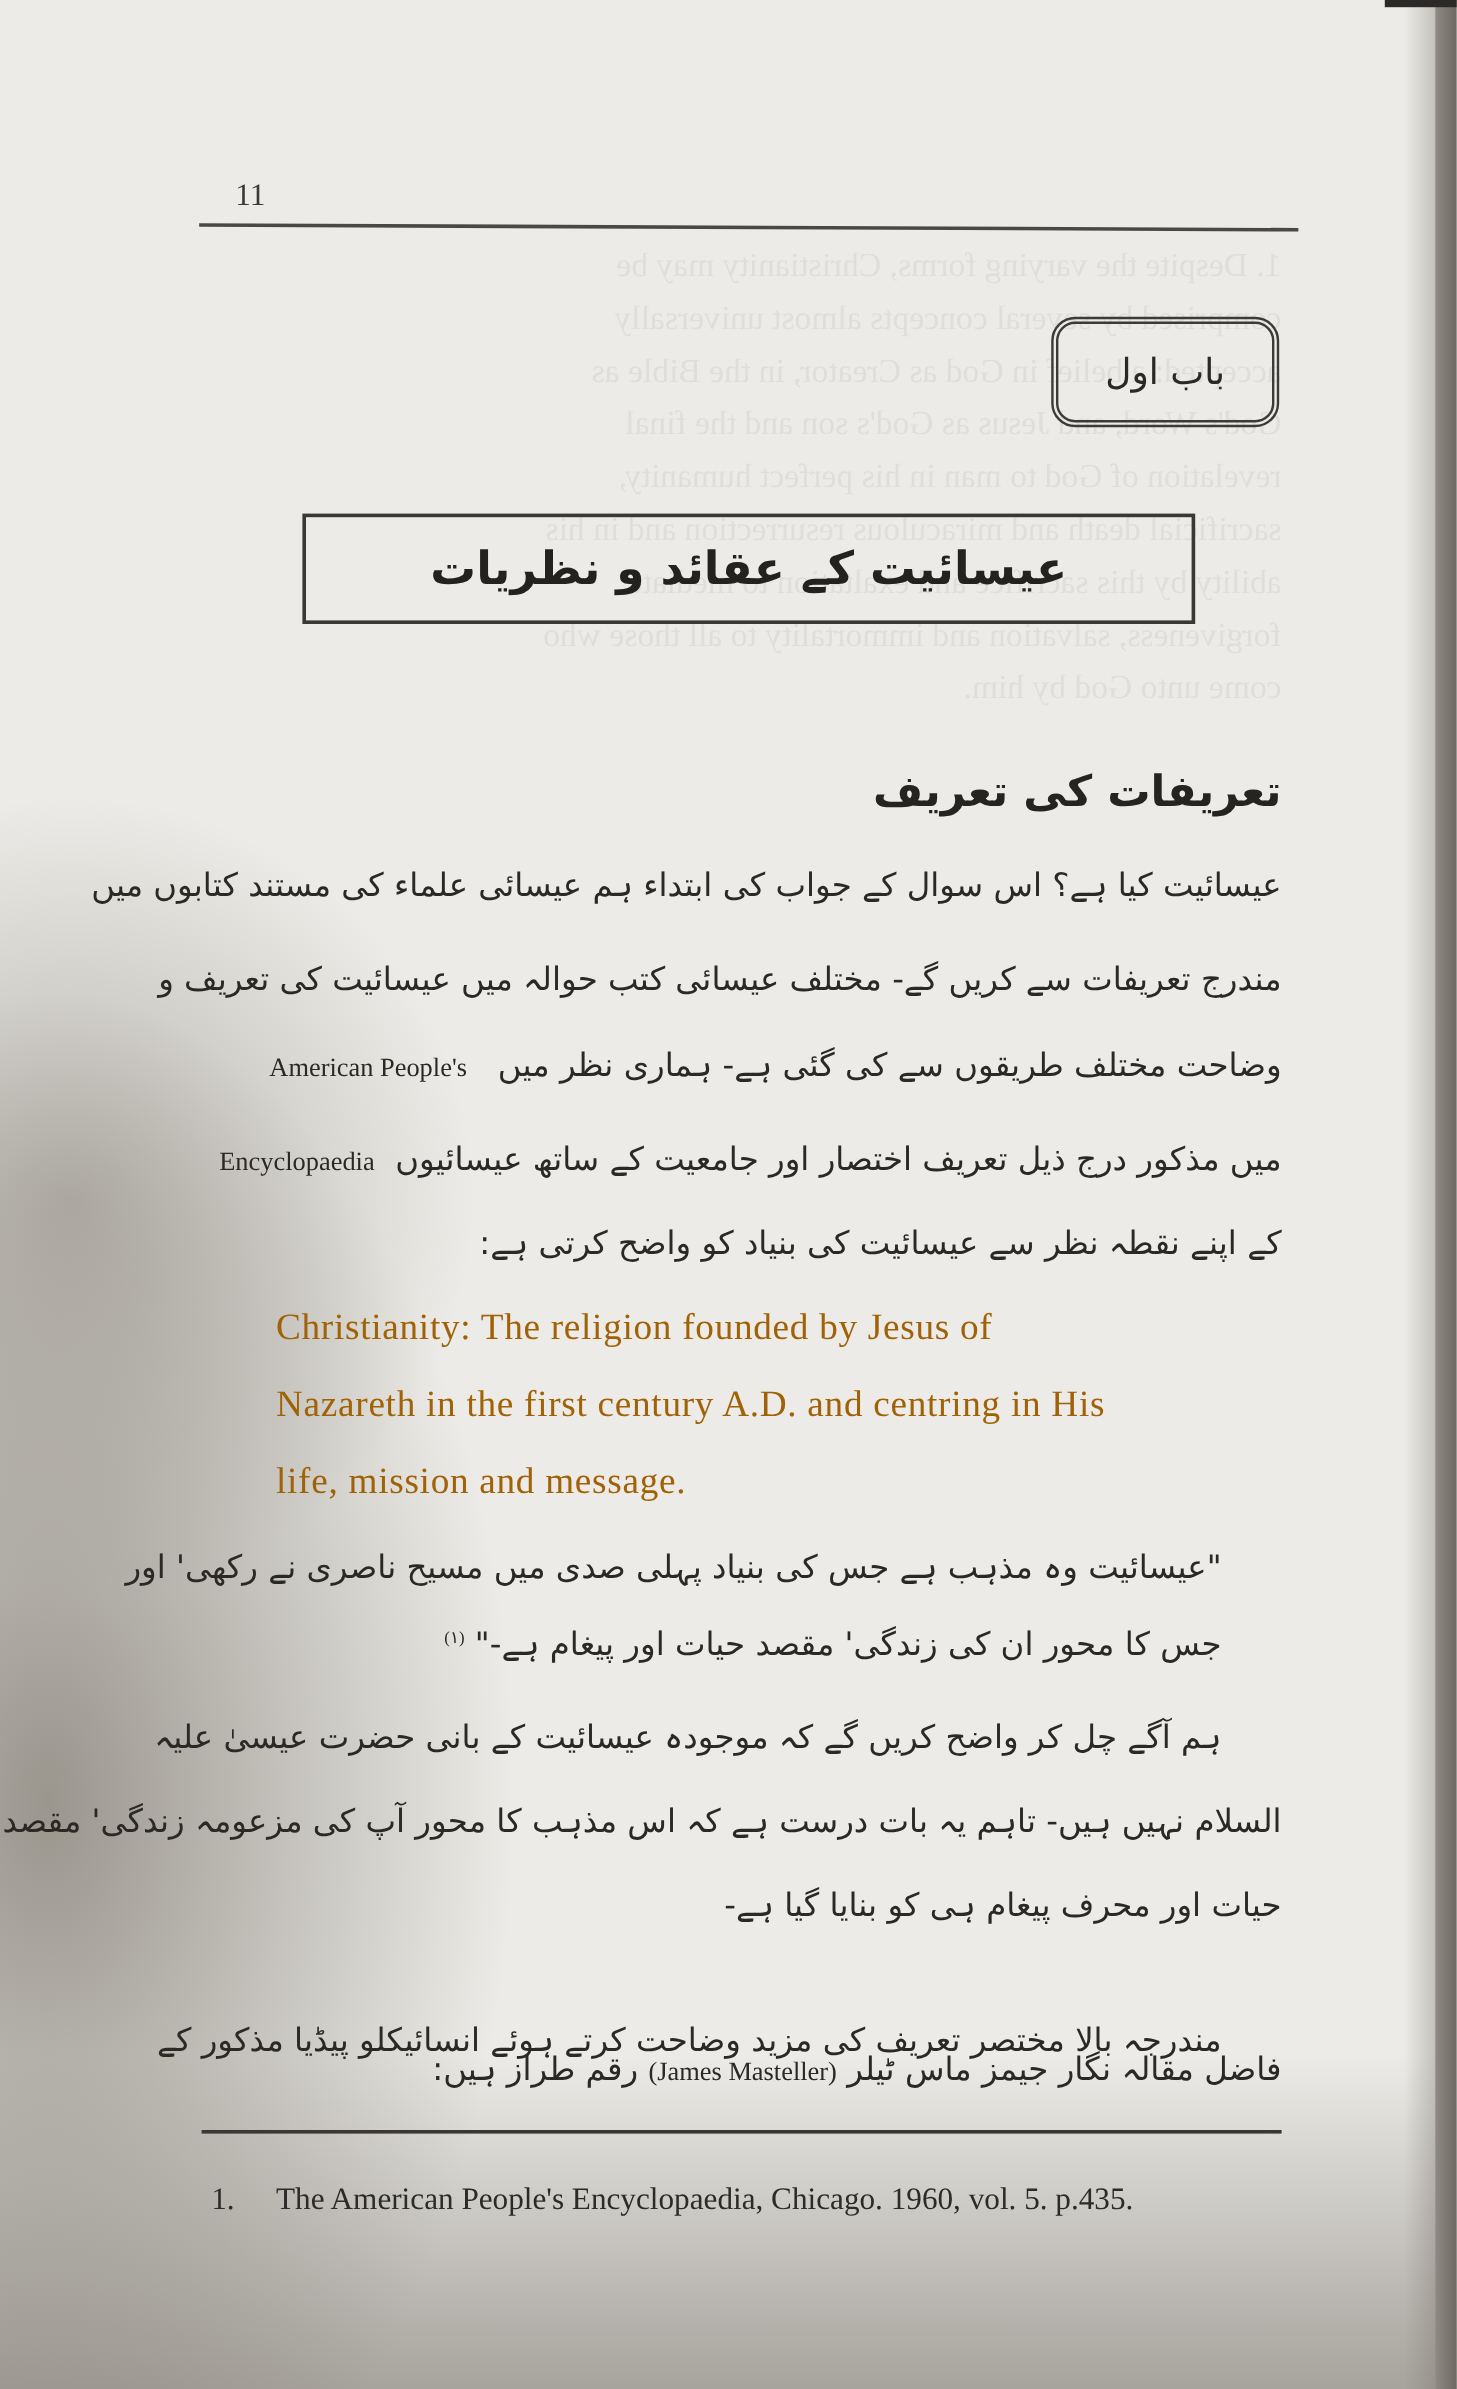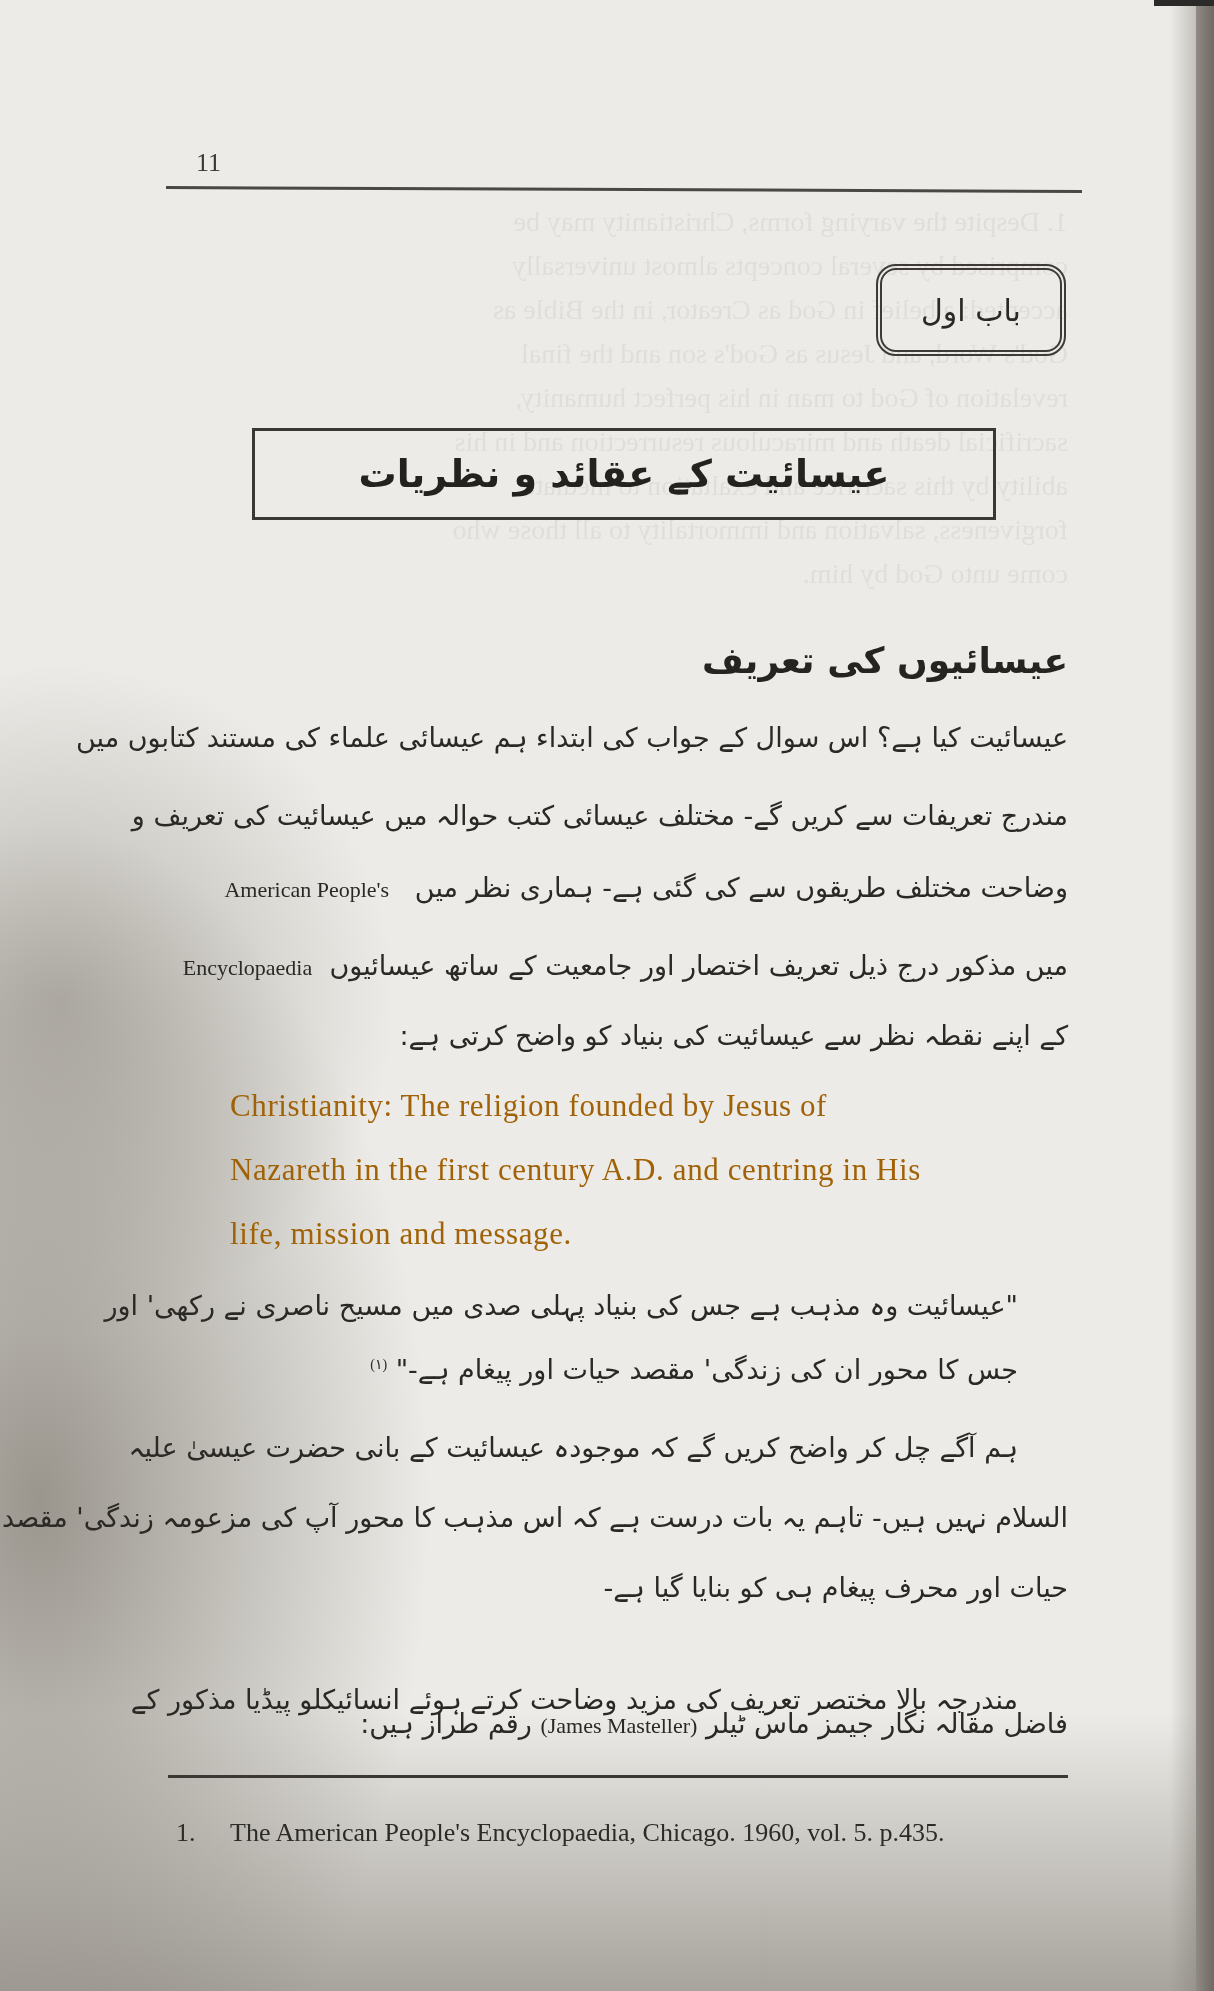--- a/index.html
+++ b/index.html
@@ -148,21 +148,21 @@
 <div class="header-rule"></div>
 
 <div class="chapter-box">
   <span class="chapter-label">باب اول</span>
 </div>
 
 <div class="title-box">
   <span class="title-text">عیسائیت کے عقائد و نظریات</span>
 </div>
 
-<div class="section-heading">عیسائیوں کی تعریف</div>
+<div class="section-heading">تعریفات کی تعریف</div>
 
 <div class="urdu-line" style="top:722px;">
   <span>عیسائیت کیا ہے؟ اس سوال کے جواب کی ابتداء ہم عیسائی علماء کی مستند کتابوں میں</span>
 </div>
 <div class="urdu-line" style="top:800px;">
   <span>مندرج تعریفات سے کریں گے- مختلف عیسائی کتب حوالہ میں عیسائیت کی تعریف و</span>
 </div>
 <div class="urdu-line" style="top:872px;">
   <span>وضاحت مختلف طریقوں سے کی گئی ہے- ہماری نظر میں</span>
   &nbsp;&nbsp;<span class="latin">American People's</span>

